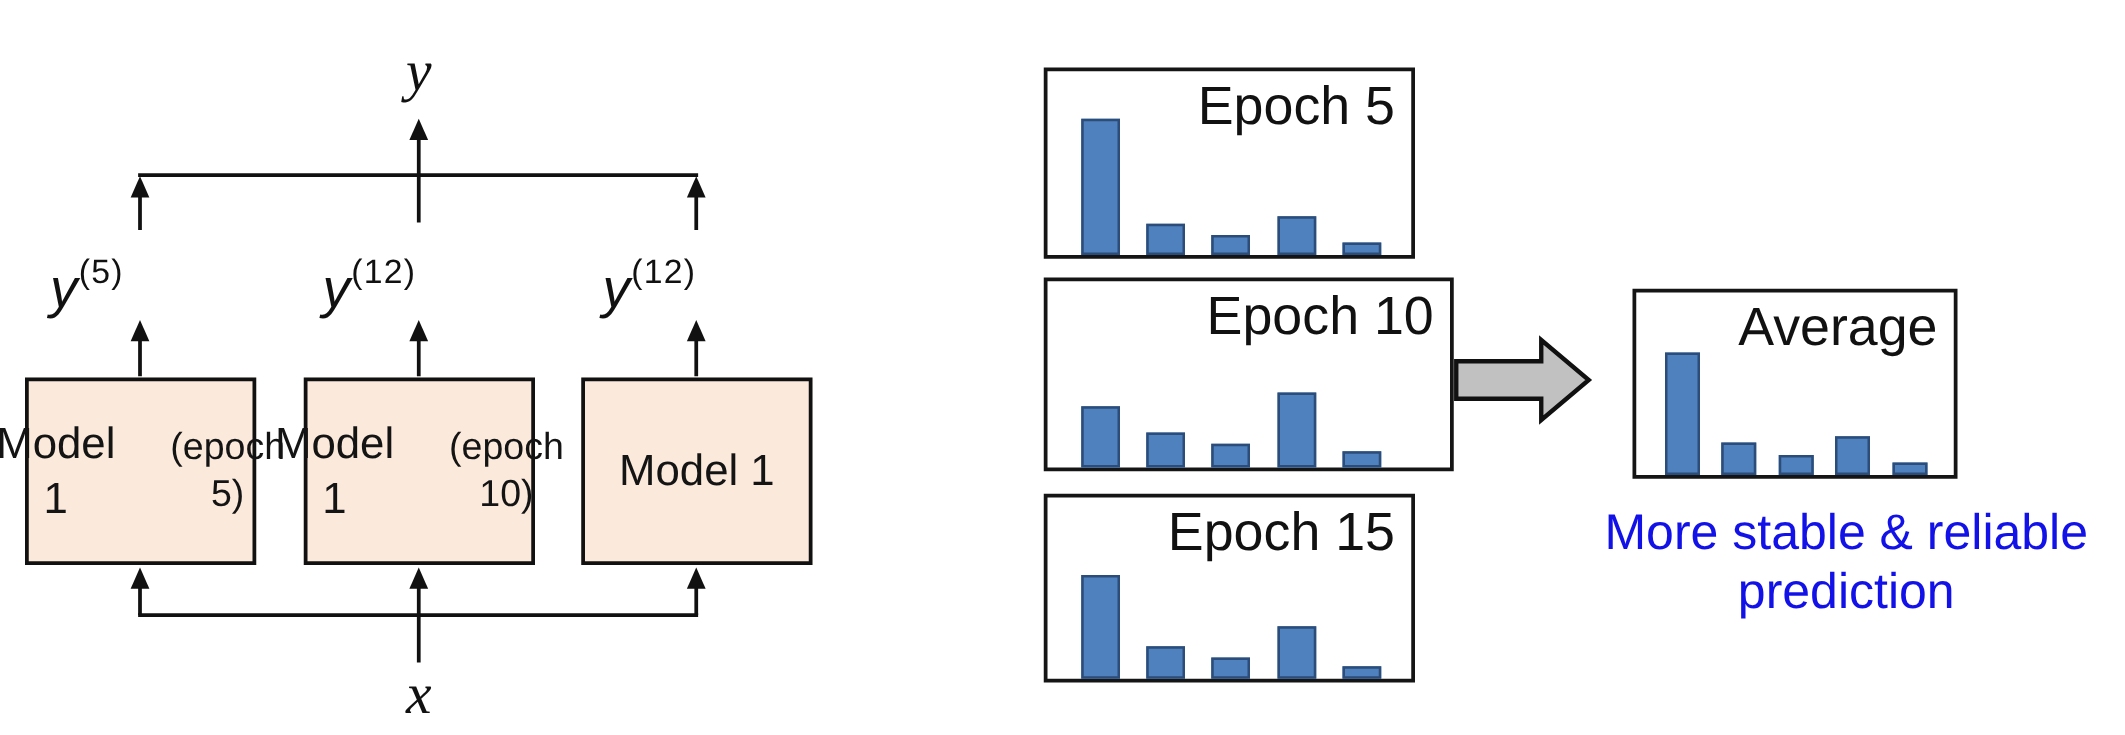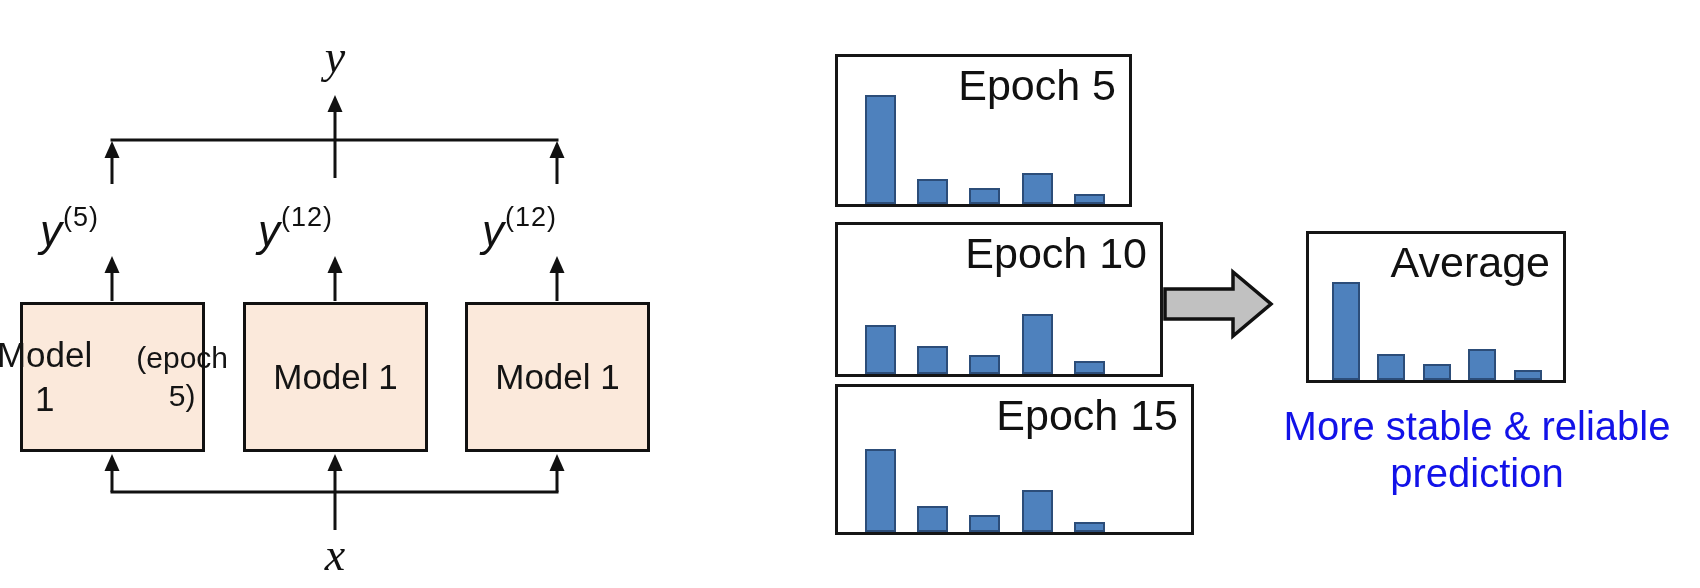--- a/index.html
+++ b/index.html
@@ -41,21 +41,21 @@
   .chart-title{
     position:absolute;top:9px;right:13px;font-size:43px;line-height:38px;color:#111;
   }
   .bar{
     position:absolute;bottom:0;box-sizing:border-box;
     background:var(--bar-fill,#4e81bd);
     border:2px solid var(--bar-border,#2c4d79);
   }
   .chart-epoch5{left:835px;top:54px;width:297px;height:153px;}
   .chart-epoch10{left:835px;top:222px;width:328px;height:155px;}
-  .chart-epoch15{left:835px;top:384px;width:359px;height:151px;}
+  .chart-epoch15{left:835px;top:395px;width:297px;height:151px;}
   .chart-average{left:1306px;top:231px;width:260px;height:152px;}
 
   .caption{
     position:absolute;left:1252px;top:403px;width:450px;
     text-align:center;font-size:40px;line-height:47px;font-weight:500;
     color:var(--caption-color,#1212e8);
   }
 </style>
 </head>
 <body style="--bar-fill: #4e81bd; --bar-border: #2c4d79; --box-fill: #fbe9db; --caption-color: #1212e8;">
@@ -104,20 +104,21 @@
 <div class="branch-label" style="left:482px;top:195px;"><span>y</span><sup>(12)</sup></div>
 
 <div class="math-label" style="left:295px;top:532px;width:80px;">x</div>
 
 <div class="model-box" style="left:20px;width:185px;">
   <div class="model-name">Model 1</div>
   <div class="model-epoch">(epoch 5)</div>
 </div>
 <div class="model-box" style="left:243px;width:185px;">
   <div class="model-name">Model 1</div>
+  <div class="model-epoch">(epoch 10)</div>
 </div>
 <div class="model-box" style="left:465px;width:185px;">
   <div class="model-name">Model 1</div>
 </div>
 
 <div class="mini-chart chart-epoch5">
   <div class="chart-title">Epoch 5</div>
 <div class="bar" style="left: 27px; width: 31px; height: 74%;"></div>
     <div class="bar" style="left: 79px; width: 31px; height: 17%;"></div>
     <div class="bar" style="left: 131px; width: 31px; height: 11%;"></div>

